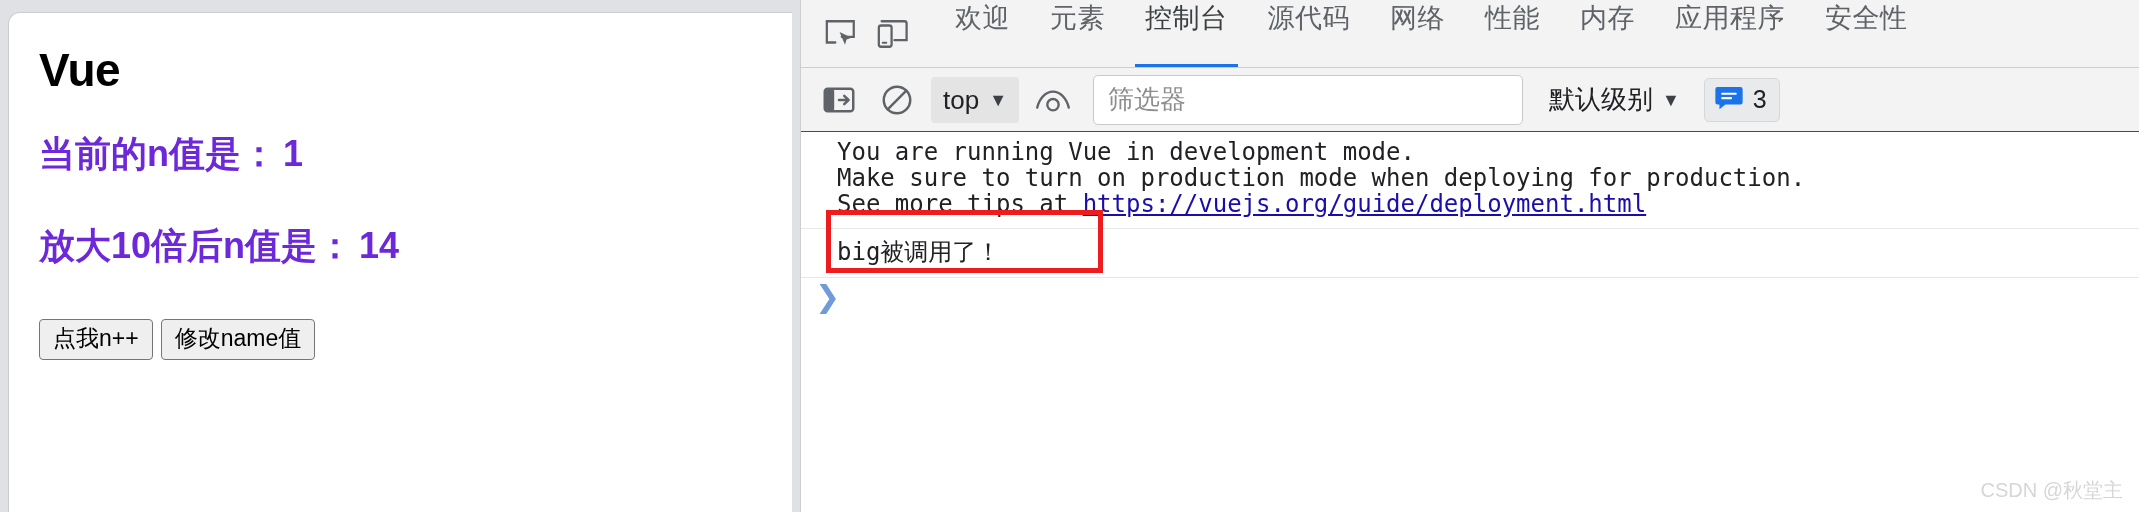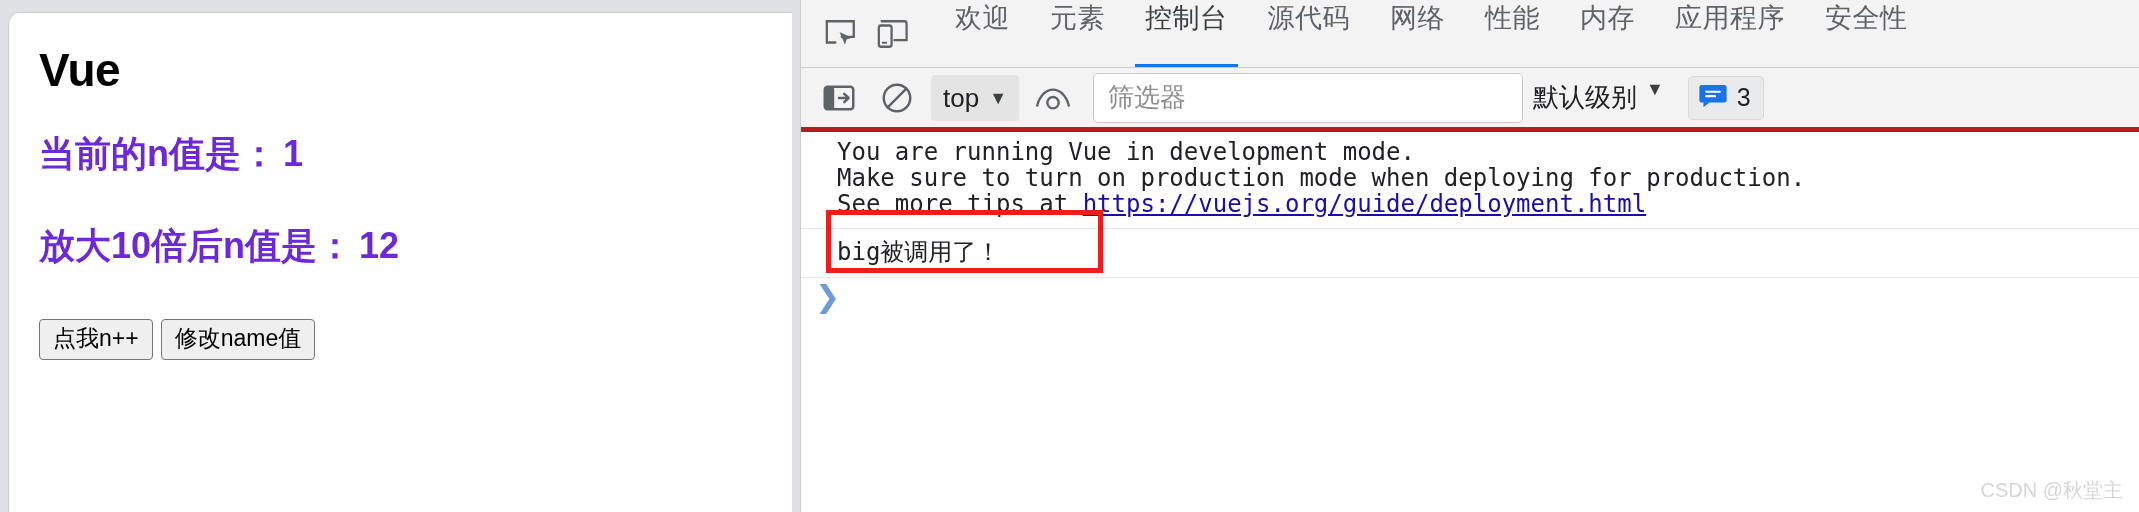--- a/index.html
+++ b/index.html
@@ -104,21 +104,21 @@
     left: 10px; right: 10px; bottom: 0;
     height: 4px;
     background: #1a73e8;
   }
 
   
   #console-toolbar {
     height: 64px;
     flex: 0 0 64px;
     background: #f3f3f3;
-    border-bottom: 5px solid #b91c1c;
+    border-bottom: 1px solid #b91c1c;
     display: flex; align-items: center;
     padding: 0 12px 0 14px;
     gap: 10px;
   }
   .ct-btn {
     width: 48px; height: 48px;
     display: flex; align-items: center; justify-content: center;
     cursor: pointer; flex: 0 0 auto;
   }
   #ctx-select {
@@ -139,21 +139,22 @@
     background: #ffffff;
     border: 1px solid #c9c9c9;
     border-radius: 5px;
     display: flex; align-items: center;
     padding: 0 14px;
     margin-left: 6px;
     cursor: text;
   }
   #filter-input .ph { color: #8d8d8d; font-size: 26px; }
   #level-select {
-    display: flex; gap: 9px;
+    display: flex; align-items: center; gap: 9px;
+    margin-left: 16px;
     cursor: pointer;
     flex: 0 0 auto;
   }
   #level-select .lvl-label { font-size: 26px; color: #202124; }
   #msg-badge {
     display: flex; align-items: center; gap: 9px;
     background: #e9eaec;
     border: 1px solid #d6d7d9;
     border-radius: 5px;
     padding: 5px 12px 5px 9px;
@@ -236,21 +237,21 @@
 
   <div id="page-pane">
     <div id="page-viewport">
       <h1 id="app-title">Vue</h1>
 
       <div class="app-line">
         <span>当前的n值是：</span><span class="val">1</span>
       </div>
 
       <div class="app-line">
-        <span>放大10倍后n值是：</span><span class="val">12</span>
+        <span>放大10倍后n值是：</span><span class="val">14</span>
       </div>
 
       <div id="btn-row">
         <button class="page-btn">点我n++</button>
         <button class="page-btn">修改name值</button>
       </div>
     </div>
   </div>
 
   <div id="devtools">

